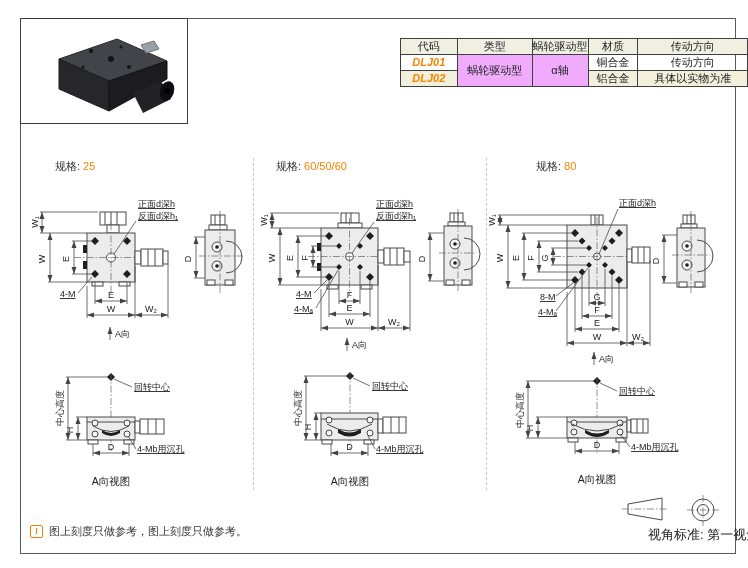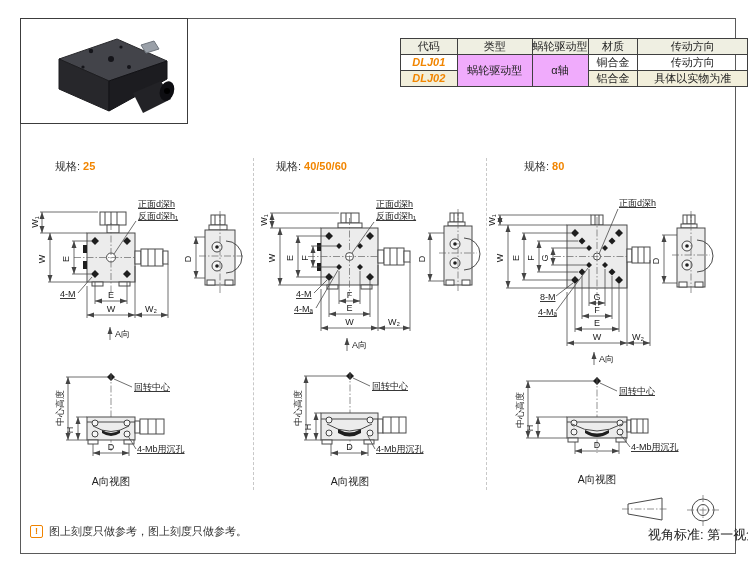--- a/index.html
+++ b/index.html
@@ -11,21 +11,21 @@
   
   .spec-table{position:absolute;left:400px;top:38px;border-collapse:collapse;font-size:11px;}
   .spec-table td,.spec-table th{border:1px solid #3f3f3f;text-align:center;padding:0;height:15px;
                                 font-weight:normal;line-height:15px;white-space:nowrap;}
   .spec-table th{background:#efefe2;}
   .spec-table .code{color:#f18500;font-weight:bold;font-style:italic;}
   .spec-table tr.alt td{background:#f2efdb;}
   .spec-table td.merged{background:#f0abfc;}
   
   .spec-header{position:absolute;font-size:11px;color:#333;white-space:nowrap;}
-  .spec-header .orange{color:#f18500;margin-left:3px;font-weight:bold;}
+  .spec-header .orange{color:#f18500;margin-left:3px;}
   .divider{position:absolute;top:158px;height:332px;width:0;border-left:1px dashed #c8c8c8;}
   
   .d-svg{position:absolute;overflow:visible;}
   .d-svg text{font-family:"Liberation Sans",sans-serif;font-size:9px;fill:#222;}
   .d-svg text.cap{font-size:10.5px;}
   .ol{stroke:#4a4a4a;stroke-width:1;fill:#ececec;}
   .ow{stroke:#4a4a4a;stroke-width:1;fill:#fff;}
   .ln{stroke:#4a4a4a;stroke-width:1;fill:none;}
   .dim{stroke:#4a4a4a;stroke-width:.8;fill:none;}
   .cl{stroke:#666;stroke-width:.7;fill:none;stroke-dasharray:7 2 1.5 2;}
@@ -98,23 +98,23 @@
       <td>铝合金</td>
       <td>具体以实物为准</td>
     </tr>
   </tbody>
     </table>
 
   <div class="spec-header" style="left:55px;top:159px">
     <span>规格:</span><span class="orange">25</span>
   </div>
   <div class="spec-header" style="left:276px;top:159px">
-    <span>规格:</span><span class="orange">40/50/60</span>
+    <span>规格:</span><span class="orange">60/50/60</span>
   </div>
-  <div class="spec-header" style="left:524px;top:159px">
+  <div class="spec-header" style="left:536px;top:159px">
     <span>规格:</span><span class="orange">80</span>
   </div>
 
   <div class="divider" style="left:253px"></div>
   <div class="divider" style="left:486px"></div>
 
   <svg class="d-svg" style="left:30px;top:193px" width="225" height="308">
     <g>
       <rect x="70" y="19" width="26" height="13" class="ow"></rect>
       <line x1="75" y1="19" x2="75" y2="32" class="ln"></line>

